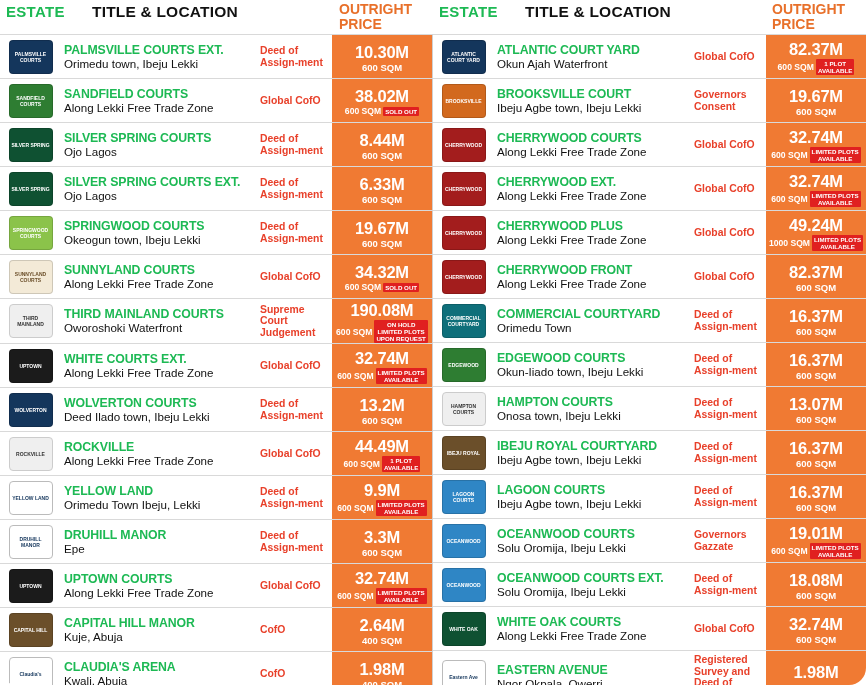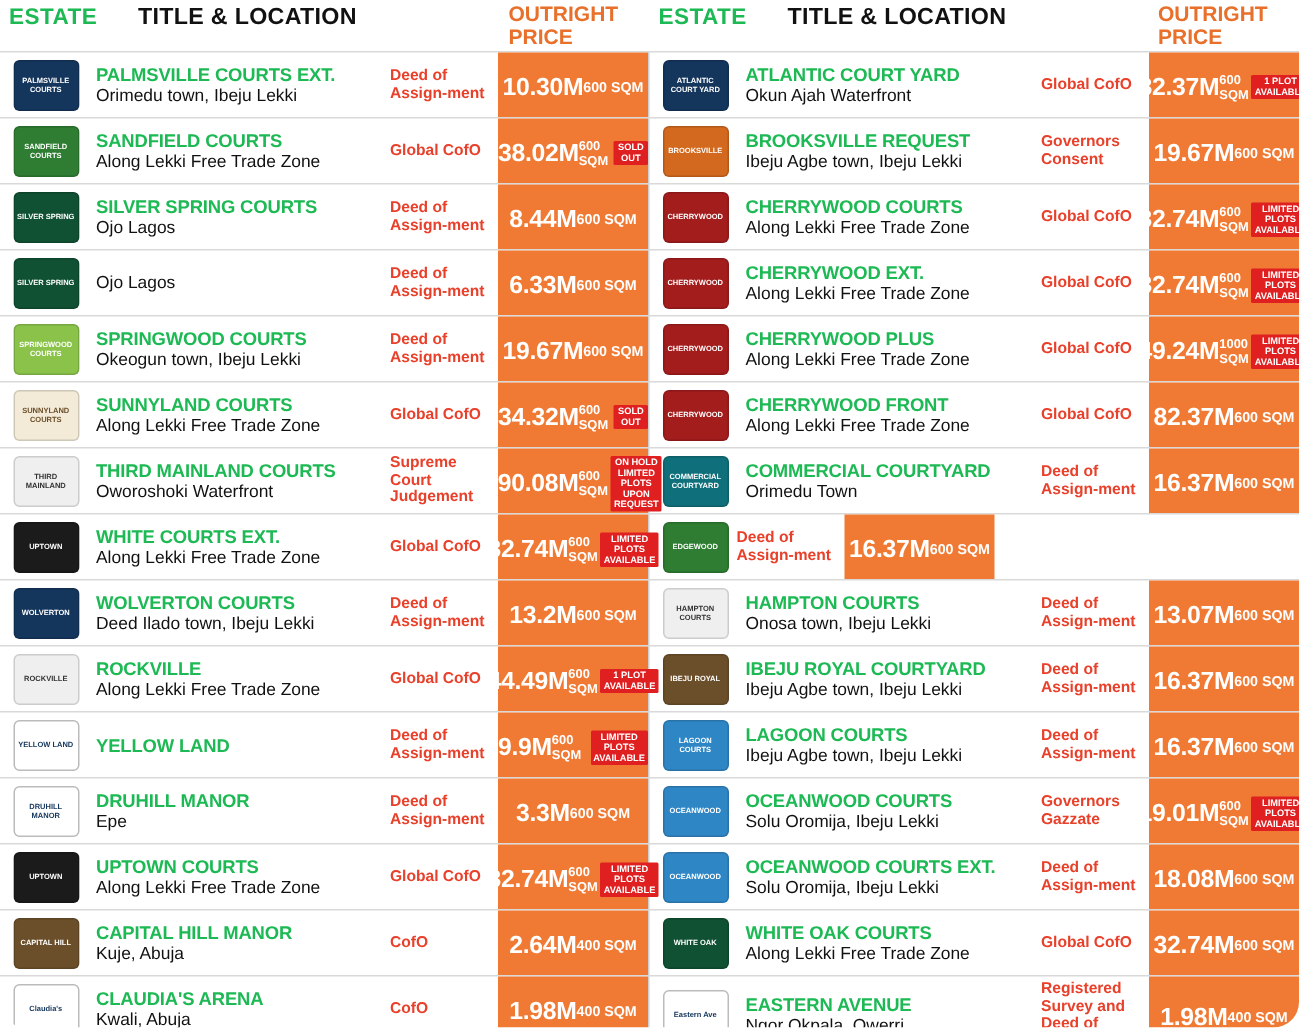--- a/index.html
+++ b/index.html
@@ -109,21 +109,21 @@
     display: flex; align-items: center;
     color: #e8402a;
     font-weight: bold;
     font-size: 10.4px;
     line-height: 11.5px;
   }
   .cell-price {
     width: 100px;
     background: #f07a33;
     color: #fff;
-    display: flex; flex-direction: row;
+    display: flex; flex-direction: column;
     align-items: center; justify-content: center;
     position: relative;
     padding: 2px 0 0 0;
   }
   .p-amt {
     font-weight: bold;
     font-size: 16.5px;
     line-height: 18px;
     letter-spacing: -.2px;
   }
@@ -229,20 +229,21 @@
             <div class="cell-price">
               <div class="p-amt">8.44M</div>
               <div class="p-sub">600 SQM</div>
             </div>
           </div>
           <div class="row">
             <div class="cell-logo">
               <div class="logo lg-dgreen">SILVER SPRING</div>
             </div>
             <div class="cell-title">
+              <div class="t-name">SILVER SPRING COURTS EXT.</div>
               <div class="t-loc">Ojo Lagos</div>
             </div>
             <div class="cell-doc">Deed of Assign-ment</div>
             <div class="cell-price">
               <div class="p-amt">6.33M</div>
               <div class="p-sub">600 SQM</div>
             </div>
           </div>
           <div class="row">
             <div class="cell-logo">
@@ -343,20 +344,21 @@
 AVAILABLE</span>
               </div>
             </div>
           </div>
           <div class="row">
             <div class="cell-logo">
               <div class="logo lg-white">YELLOW LAND</div>
             </div>
             <div class="cell-title">
               <div class="t-name">YELLOW LAND</div>
+              <div class="t-loc">Orimedu Town Ibeju, Lekki</div>
             </div>
             <div class="cell-doc">Deed of Assign-ment</div>
             <div class="cell-price">
               <div class="p-amt">9.9M</div>
               <div class="p-row">
                 <span class="p-sqm">600 SQM</span>
                 <span class="badge">LIMITED PLOTS
 AVAILABLE</span>
               </div>
             </div>
@@ -448,21 +450,21 @@
                 <span class="badge">1 PLOT
 AVAILABLE</span>
               </div>
             </div>
           </div>
           <div class="row">
             <div class="cell-logo">
               <div class="logo lg-orange">BROOKSVILLE</div>
             </div>
             <div class="cell-title">
-              <div class="t-name">BROOKSVILLE REQUEST</div>
+              <div class="t-name">BROOKSVILLE COURT</div>
               <div class="t-loc">Ibeju Agbe town, Ibeju Lekki</div>
             </div>
             <div class="cell-doc">Governors Consent</div>
             <div class="cell-price">
               <div class="p-amt">19.67M</div>
               <div class="p-sub">600 SQM</div>
             </div>
           </div>
           <div class="row">
             <div class="cell-logo">
@@ -542,20 +544,24 @@
             </div>
             <div class="cell-doc">Deed of Assign-ment</div>
             <div class="cell-price">
               <div class="p-amt">16.37M</div>
               <div class="p-sub">600 SQM</div>
             </div>
           </div>
           <div class="row">
             <div class="cell-logo">
               <div class="logo lg-green">EDGEWOOD</div>
+            </div>
+            <div class="cell-title">
+              <div class="t-name">EDGEWOOD COURTS</div>
+              <div class="t-loc">Okun-Iiado town, Ibeju Lekki</div>
             </div>
             <div class="cell-doc">Deed of Assign-ment</div>
             <div class="cell-price">
               <div class="p-amt">16.37M</div>
               <div class="p-sub">600 SQM</div>
             </div>
           </div>
           <div class="row">
             <div class="cell-logo">
               <div class="logo lg-gray">HAMPTON COURTS</div>

